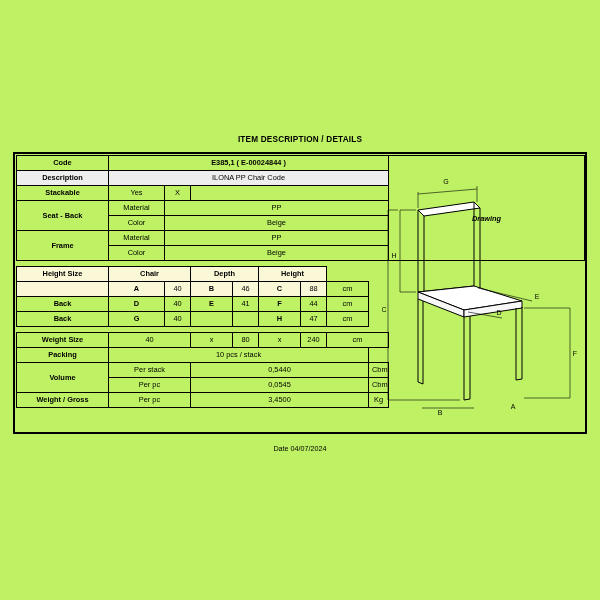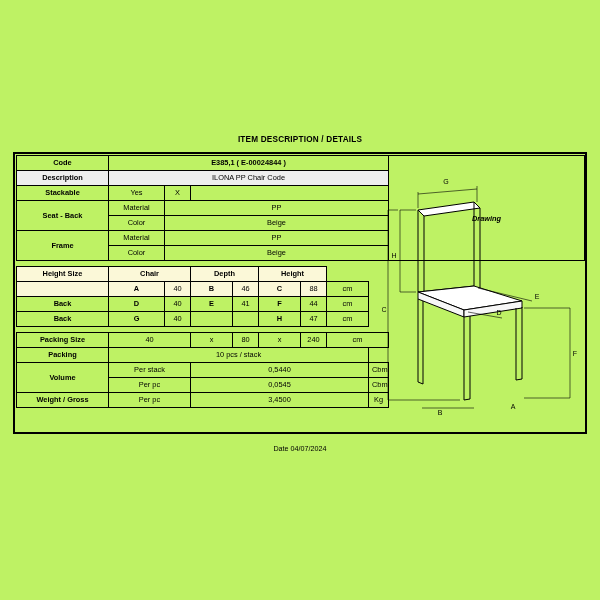--- a/index.html
+++ b/index.html
@@ -209,21 +209,21 @@
       <td class="nob-all"></td>
       <td class="nob-all"></td>
     </tr>
 
     <tr>
       <td class="nob-all" colspan="9" style="height:5px"></td>
       <td class="nob-all" style="height:5px"></td>
     </tr>
 
     <tr>
-      <td class="l b">Packing Size</td>
+      <td class="l b">Weight Size</td>
       <td class="c" colspan="2">40</td>
       <td class="c">x</td>
       <td class="c">80</td>
       <td class="c">x</td>
       <td class="c">240</td>
       <td class="c" colspan="2">cm</td>
       <td class="nob-all"></td>
     </tr>
 
     <tr>

